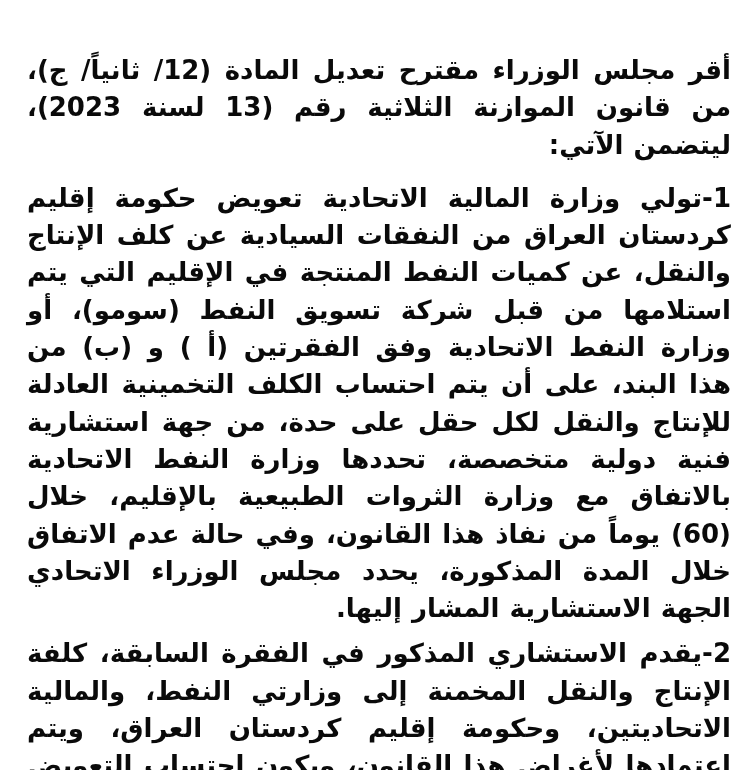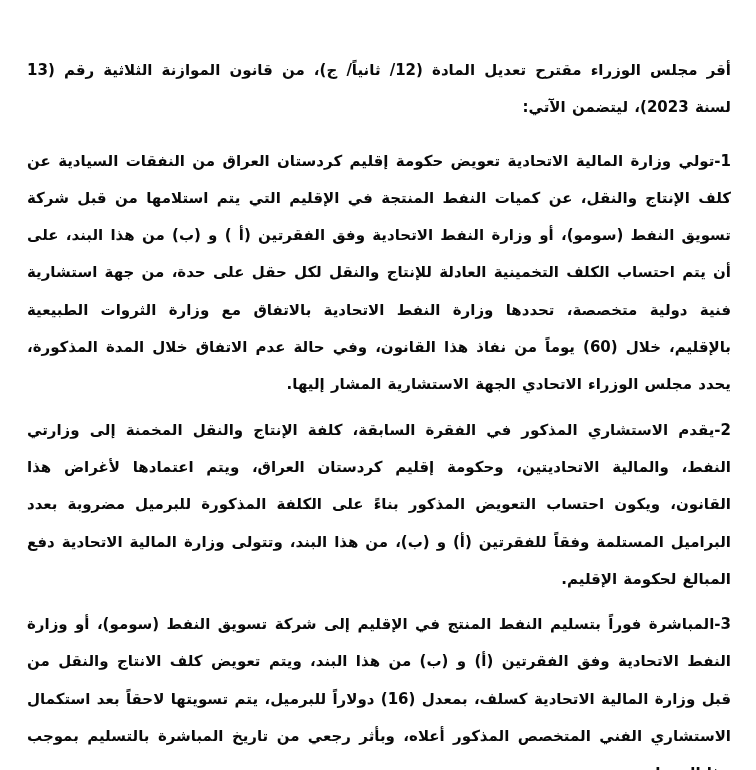--- a/index.html
+++ b/index.html
@@ -12,21 +12,21 @@
     box-sizing: border-box;
     width: 756px;
     height: 770px;
     background: #ffffff;
     direction: rtl;
     unicode-bidi: embed;
     padding: 52px 25px 0 27px;
     overflow: hidden;
     font-family: "DejaVu Sans", sans-serif;
     font-weight: 700;
-    font-size: 15px;
+    font-size: 26px;
     color: #0a0a0a;
   }
   .para {
     margin: 0;
     line-height: 37.3px;
     text-align: justify;
     text-align-last: auto; 
     letter-spacing: 0;
     word-spacing: 1px;
   }

